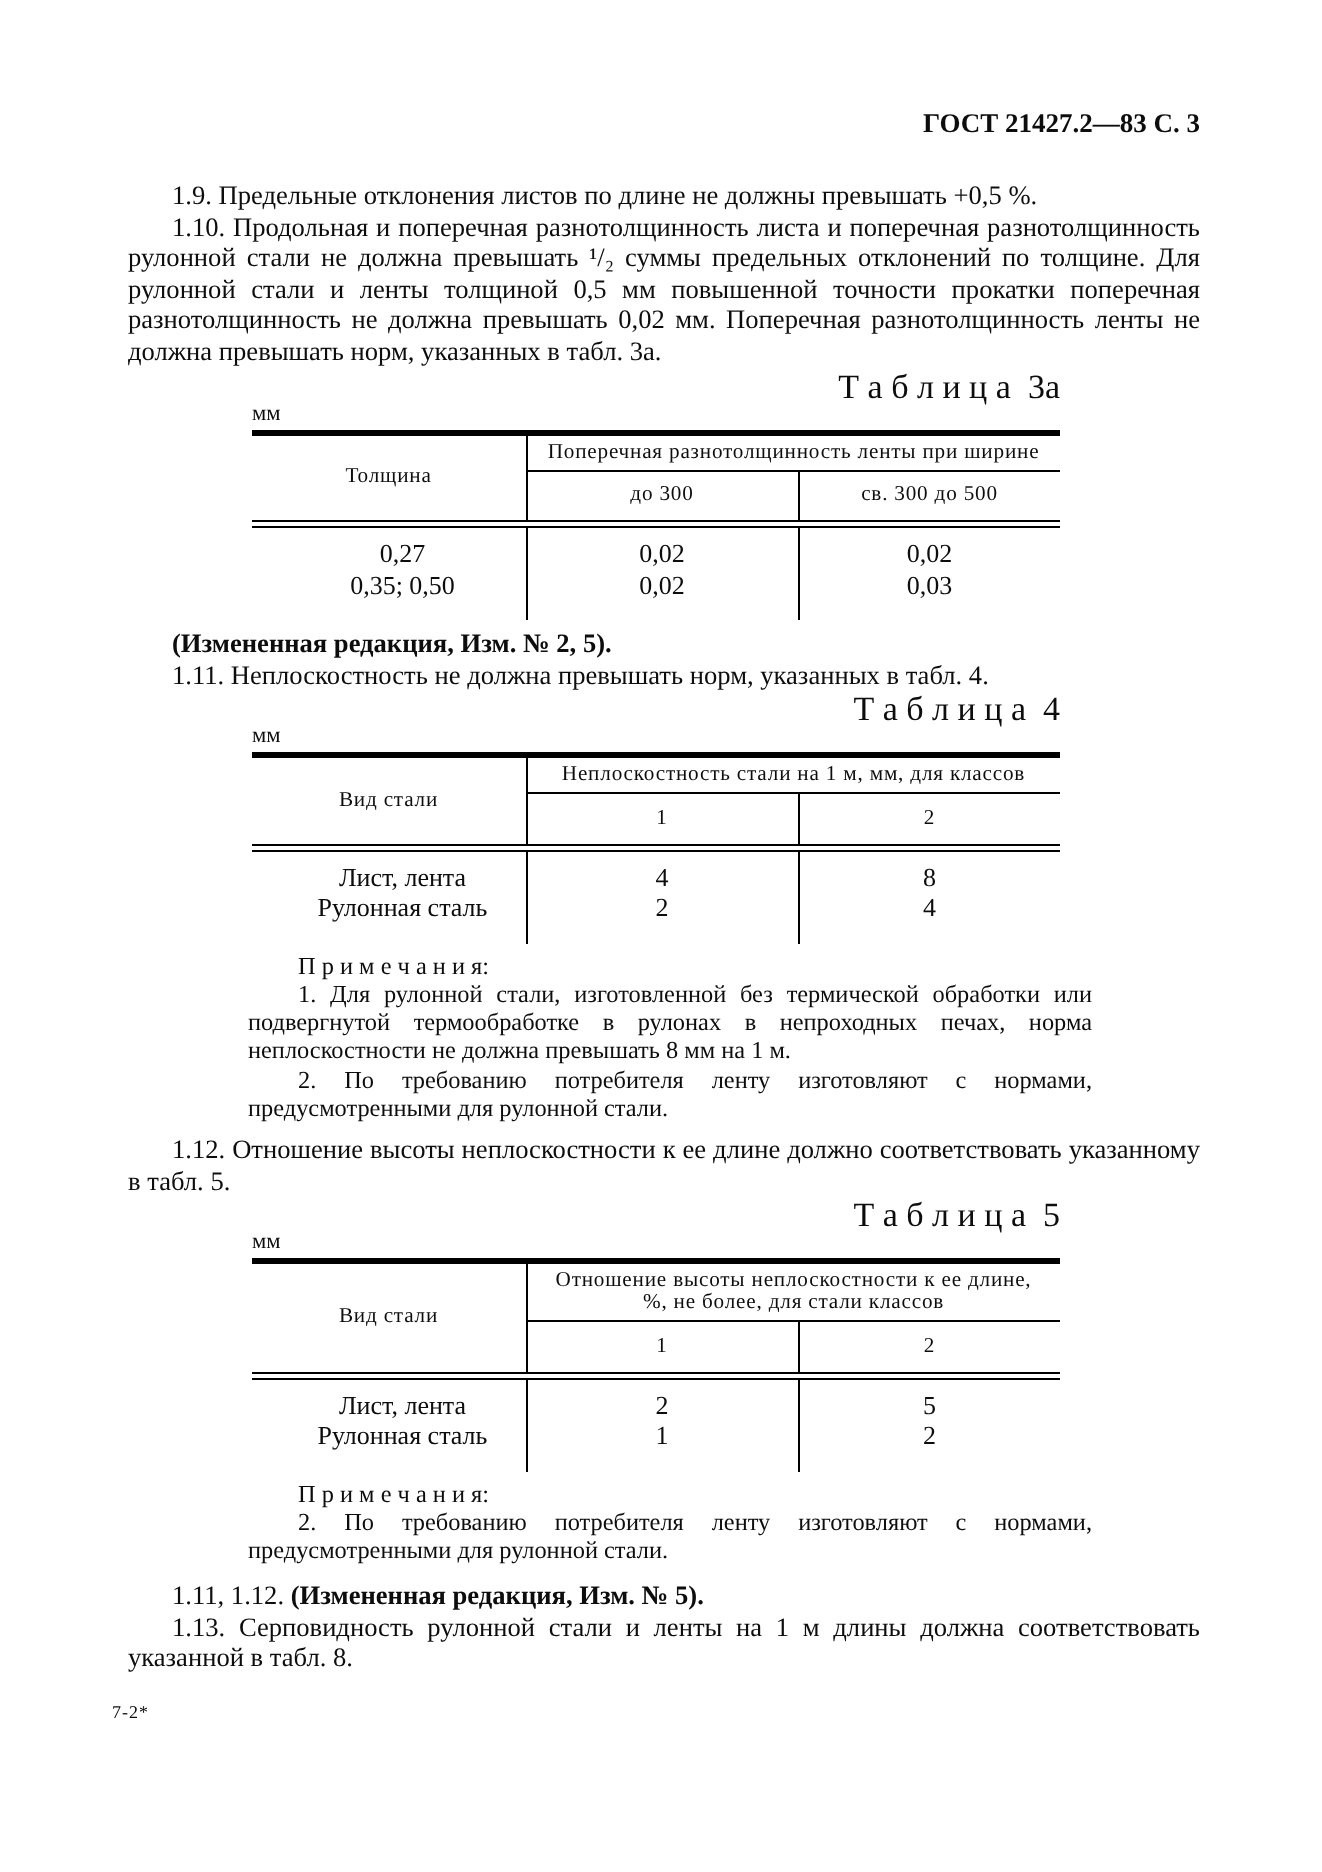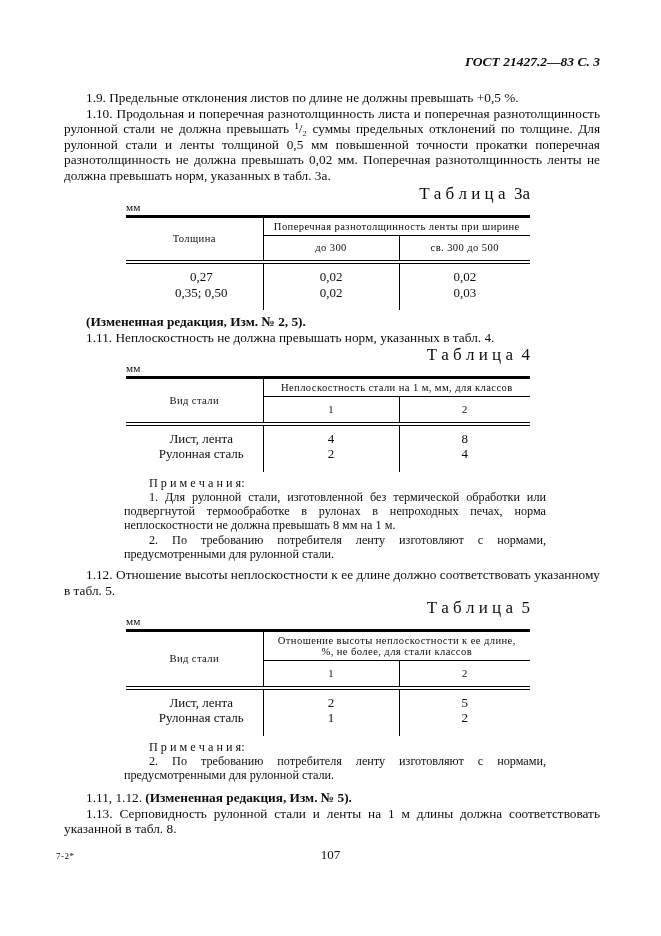--- a/index.html
+++ b/index.html
@@ -14,21 +14,20 @@
     margin: 0 auto;
   }
   .content {
     padding: 54px 61px 0 64px;
   }
   .doc-header {
     text-align: right;
     font-weight: bold;
     font-size: 13.5px;
     line-height: 16px;
-    font-style: italic;
   }
   .para {
     font-size: 13.3px;
     line-height: 15.6px;
     text-align: justify;
     text-indent: 22px;
   }
   .p-first { margin-top: 20px; }
   .b { font-weight: bold; }
   .mt4 { margin-top: 4px; }
@@ -244,14 +243,13 @@
       <p class="notes-title">П р и м е ч а н и я:</p>
       <p class="note">2. По требованию потребителя ленту изготовляют с нормами, предусмотренными для рулонной стали.</p>
     </div>
 
     <p class="para mt8"><span>1.11, 1.12. </span><span class="b">(Измененная редакция, Изм. № 5).</span></p>
     <p class="para">1.13. Серповидность рулонной стали и ленты на 1 м длины должна соответствовать указанной в табл. 8.</p>
 
   </div>
 
   <div class="footer-note">7-2*</div>
-  <div class="page-number">107</div>
 </div>
 
 </body></html>

